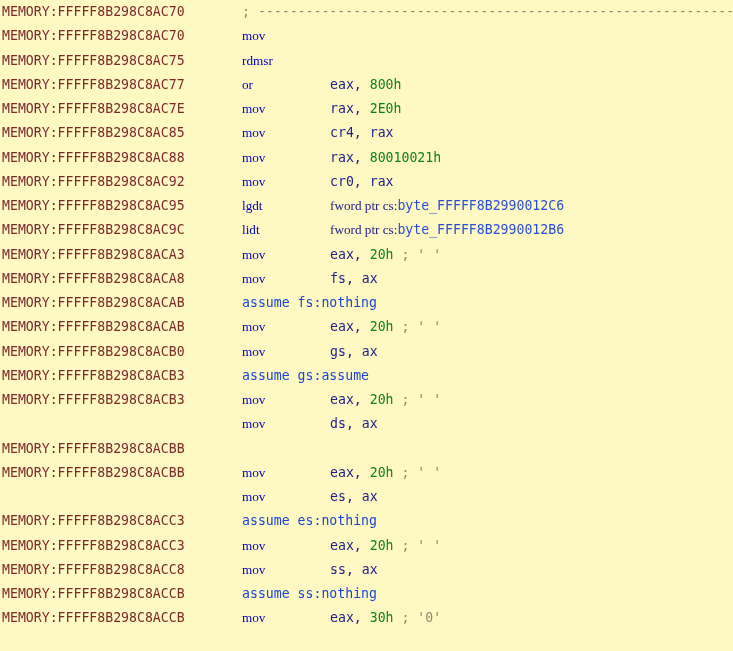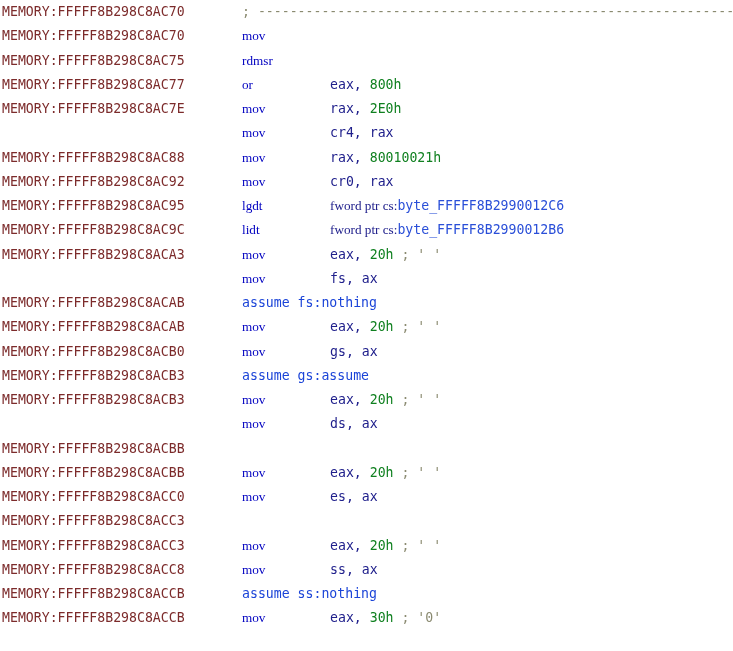--- a/index.html
+++ b/index.html
@@ -11,21 +11,21 @@
   body {
     width: 733px;
     height: 651px;
     overflow: hidden;
     font-family: "DejaVu Sans Mono", "Liberation Mono", monospace;
   }
   #disasm {
     position: relative;
     width: 733px;
     height: 651px;
-    background: #ffffff;
+    background: #fef9c3;
   }
   .line {
     position: relative;
     height: 24.25px;
     line-height: 24.25px;
     white-space: pre;
     font-size: 13.2px;
     letter-spacing: 0px;
   }
   .addr {
@@ -67,34 +67,34 @@
 </style>
 </head>
 <body>
 
 <div id="disasm">
     <div class="line"><span class="addr">MEMORY:FFFFF8B298C8AC70</span><span class="cmtline">; -----------------------------------------------------------------------------------------</span></div>
     <div class="line"><span class="addr">MEMORY:FFFFF8B298C8AC70</span><span class="mnem">mov</span></div>
     <div class="line"><span class="addr">MEMORY:FFFFF8B298C8AC75</span><span class="mnem">rdmsr</span></div>
     <div class="line"><span class="addr">MEMORY:FFFFF8B298C8AC77</span><span class="mnem">or</span><span class="ops"><span class="reg">eax</span><span class="reg">, </span><span class="imm">800h</span></span></div>
     <div class="line"><span class="addr">MEMORY:FFFFF8B298C8AC7E</span><span class="mnem">mov</span><span class="ops"><span class="reg">rax</span><span class="reg">, </span><span class="imm">2E0h</span></span></div>
-    <div class="line"><span class="mnem">mov</span><span class="ops"><span class="reg">cr4</span><span class="reg">, </span><span class="reg">rax</span></span></div>
+    <div class="line"><span class="addr">MEMORY:FFFFF8B298C8AC85</span><span class="mnem">mov</span><span class="ops"><span class="reg">cr4</span><span class="reg">, </span><span class="reg">rax</span></span></div>
     <div class="line"><span class="addr">MEMORY:FFFFF8B298C8AC88</span><span class="mnem">mov</span><span class="ops"><span class="reg">rax</span><span class="reg">, </span><span class="imm">80010021h</span></span></div>
     <div class="line"><span class="addr">MEMORY:FFFFF8B298C8AC92</span><span class="mnem">mov</span><span class="ops"><span class="reg">cr0</span><span class="reg">, </span><span class="reg">rax</span></span></div>
     <div class="line"><span class="addr">MEMORY:FFFFF8B298C8AC95</span><span class="mnem">lgdt</span><span class="ops"><span class="kw">fword ptr cs:</span><span class="sym">byte_FFFFF8B2990012C6</span></span></div>
     <div class="line"><span class="addr">MEMORY:FFFFF8B298C8AC9C</span><span class="mnem">lidt</span><span class="ops"><span class="kw">fword ptr cs:</span><span class="sym">byte_FFFFF8B2990012B6</span></span></div>
     <div class="line"><span class="addr">MEMORY:FFFFF8B298C8ACA3</span><span class="mnem">mov</span><span class="ops"><span class="reg">eax</span><span class="reg">, </span><span class="imm">20h</span><span class="cmt"> ; ' '</span></span></div>
-    <div class="line"><span class="mnem">mov</span><span class="ops"><span class="reg">fs</span><span class="reg">, </span><span class="reg">ax</span></span></div>
+    <div class="line"><span class="addr">MEMORY:FFFFF8B298C8ACA8</span><span class="mnem">mov</span><span class="ops"><span class="reg">fs</span><span class="reg">, </span><span class="reg">ax</span></span></div>
     <div class="line"><span class="addr">MEMORY:FFFFF8B298C8ACAB</span><span class="assume">assume fs:nothing</span></div>
     <div class="line"><span class="addr">MEMORY:FFFFF8B298C8ACAB</span><span class="mnem">mov</span><span class="ops"><span class="reg">eax</span><span class="reg">, </span><span class="imm">20h</span><span class="cmt"> ; ' '</span></span></div>
     <div class="line"><span class="addr">MEMORY:FFFFF8B298C8ACB0</span><span class="mnem">mov</span><span class="ops"><span class="reg">gs</span><span class="reg">, </span><span class="reg">ax</span></span></div>
     <div class="line"><span class="addr">MEMORY:FFFFF8B298C8ACB3</span><span class="assume">assume gs:assume</span></div>
     <div class="line"><span class="addr">MEMORY:FFFFF8B298C8ACB3</span><span class="mnem">mov</span><span class="ops"><span class="reg">eax</span><span class="reg">, </span><span class="imm">20h</span><span class="cmt"> ; ' '</span></span></div>
     <div class="line"><span class="mnem">mov</span><span class="ops"><span class="reg">ds</span><span class="reg">, </span><span class="reg">ax</span></span></div>
     <div class="line"><span class="addr">MEMORY:FFFFF8B298C8ACBB</span></div>
     <div class="line"><span class="addr">MEMORY:FFFFF8B298C8ACBB</span><span class="mnem">mov</span><span class="ops"><span class="reg">eax</span><span class="reg">, </span><span class="imm">20h</span><span class="cmt"> ; ' '</span></span></div>
-    <div class="line"><span class="addr">MEMORY:FFFFF8B298C8ACC0</span><span class="mnem">mov</span><span class="ops"><span class="reg">es</span><span class="reg">, </span><span class="reg">ax</span></span></div>
-    <div class="line"><span class="addr">MEMORY:FFFFF8B298C8ACC3</span></div>
+    <div class="line"><span class="mnem">mov</span><span class="ops"><span class="reg">es</span><span class="reg">, </span><span class="reg">ax</span></span></div>
+    <div class="line"><span class="addr">MEMORY:FFFFF8B298C8ACC3</span><span class="assume">assume es:nothing</span></div>
     <div class="line"><span class="addr">MEMORY:FFFFF8B298C8ACC3</span><span class="mnem">mov</span><span class="ops"><span class="reg">eax</span><span class="reg">, </span><span class="imm">20h</span><span class="cmt"> ; ' '</span></span></div>
     <div class="line"><span class="addr">MEMORY:FFFFF8B298C8ACC8</span><span class="mnem">mov</span><span class="ops"><span class="reg">ss</span><span class="reg">, </span><span class="reg">ax</span></span></div>
     <div class="line"><span class="addr">MEMORY:FFFFF8B298C8ACCB</span><span class="assume">assume ss:nothing</span></div>
     <div class="line"><span class="addr">MEMORY:FFFFF8B298C8ACCB</span><span class="mnem">mov</span><span class="ops"><span class="reg">eax</span><span class="reg">, </span><span class="imm">30h</span><span class="cmt"> ; '0'</span></span></div>
   </div>
 
 </body></html>

